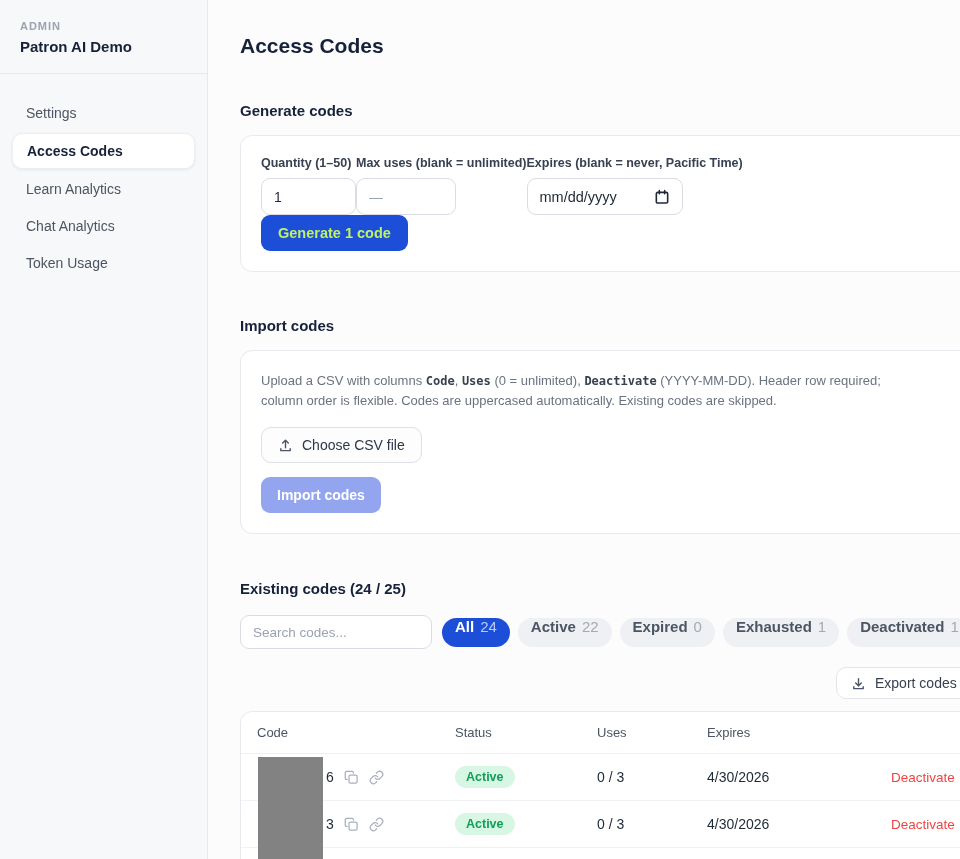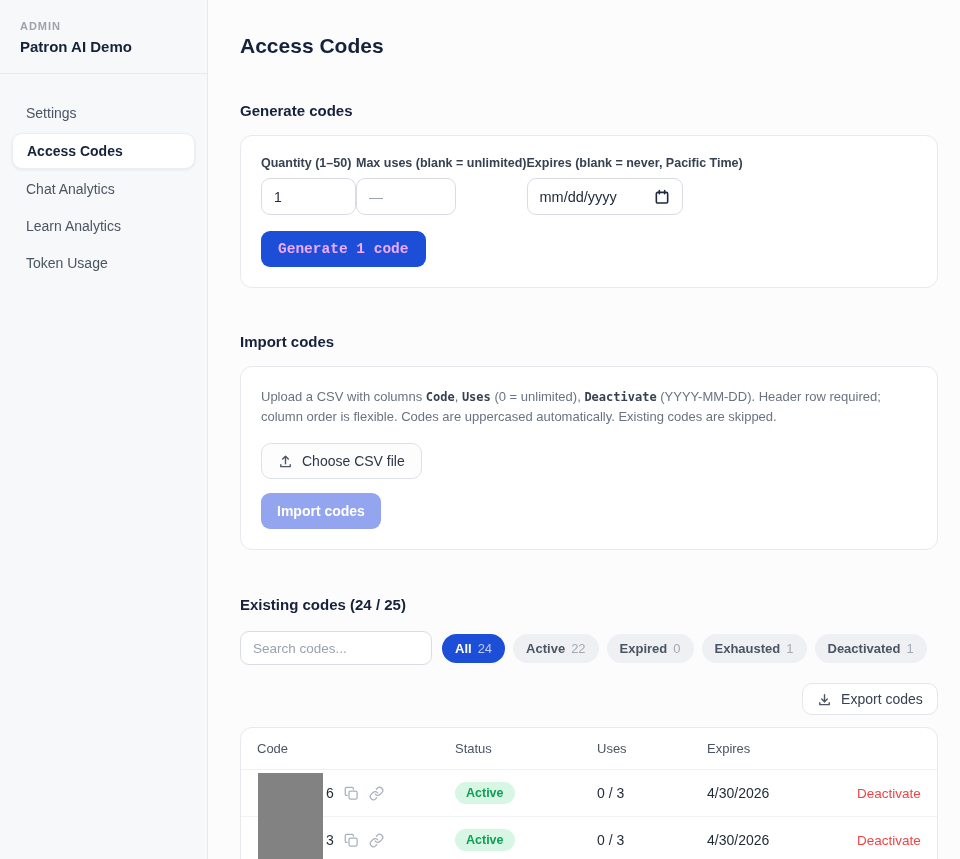--- a/index.html
+++ b/index.html
@@ -54,24 +54,24 @@
   .input::placeholder { color:#9aa2ae; }
   .input.qty { width:95px; }
   .input.maxuses { width:100px; }
   .date-input {
     width:156px; height:37px; border:1px solid #d9dde3; border-radius:9px;
     padding:8px 12px; background:#fff; display:flex; align-items:center;
     justify-content:space-between; cursor:text;
   }
   .date-input .date-text { font-size:14.5px; color:#1f2937; }
   .btn-primary {
-    margin-top:16px; display:inline-block;
-    background:#1d4ed8; color:#f0abfc; border:none; border-radius:9px;
+    margin-top:0; display:inline-block;
+    background:#1d4ed8; color:#bef264; border:none; border-radius:9px;
     font-size:14.5px; font-weight:600; padding:10px 17px; cursor:pointer;
-    font-family:Liberation Mono, monospace;
+    font-family:Liberation Sans, sans-serif;
   }
   
   .import-heading { margin-top:45px; }
   .import-desc { font-size:13px; color:#6b7280; line-height:1.55; max-width:650px; }
   .import-desc .code {
     font-family:"DejaVu Sans Mono", monospace;
     font-weight:700; color:#374151; font-size:12px;
   }
   .btn-outline {
     margin-top:16px; display:inline-flex; align-items:center; gap:9px;
@@ -85,22 +85,22 @@
     font-size:14px; font-weight:600; padding:10px 16px; cursor:default;
     font-family:"Liberation Sans", sans-serif;
   }
   
   .existing-heading { margin-top:46px; }
   .controls-row { display:flex; align-items:center; margin-top:18px; }
   .search-input { width:192px; height:34px; border-radius:9px; font-size:13.5px; }
   .pills { display:flex; gap:8px; margin-left:10px; }
   .pill {
     height:29px; border-radius:999px; padding:0 13px;
-    display:inline-flex; align-items:center; gap:6px;
-    background:#eef0f3; color:#4b5563; font-size:13px; font-weight:600;
+    display:inline-flex; align-items:flex-start; gap:6px;
+    background:#eef0f3; color:#4b5563; font-size:15px; font-weight:600;
     cursor:pointer; border:none; font-family:"Liberation Sans", sans-serif;
   }
   .pill .count { color:#a3aab4; font-weight:400; }
   .pill.active { background:#1d4ed8; color:#fff; }
   .pill.active .count { color:#b9ccf6; }
   .export-row { display:flex; justify-content:flex-end; margin-top:18px; }
   .btn-export {
     display:inline-flex; align-items:center; gap:9px;
     background:#fff; border:1px solid #e3e6ea; border-radius:10px;
     color:#374151; font-size:14px; padding:7px 14px; cursor:pointer;
@@ -139,22 +139,22 @@
 <body>
 
 <aside class="sidebar">
   <div class="sidebar-header">
     <div class="kicker">ADMIN</div>
     <div class="app-title">Patron AI Demo</div>
   </div>
   <nav class="nav">
     <div class="nav-item">Settings</div>
     <div class="nav-item active">Access Codes</div>
+    <div class="nav-item">Learn Analytics</div>
     <div class="nav-item">Chat Analytics</div>
-    <div class="nav-item">Learn Analytics</div>
     <div class="nav-item">Token Usage</div>
   </nav>
 </aside>
 
 <main class="main">
   <h1 class="page-title">Access Codes</h1>
 
   <h2 class="section-heading gen-heading">Generate codes</h2>
   <section class="card">
     <div class="form-row">

